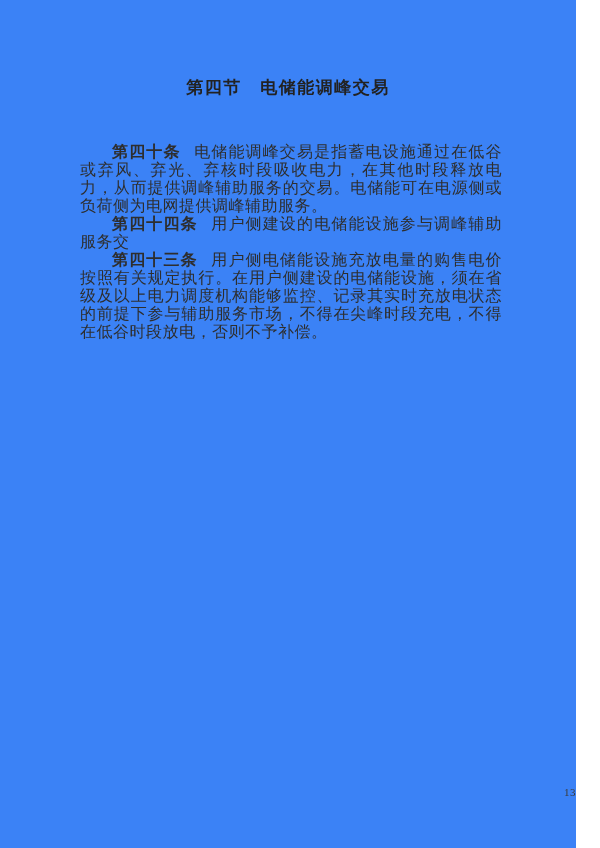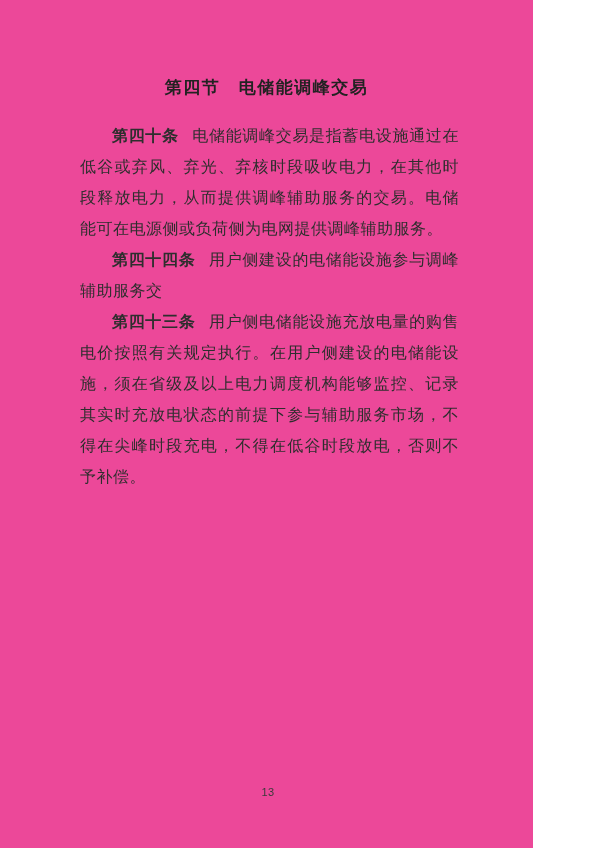--- a/index.html
+++ b/index.html
@@ -2,58 +2,58 @@
 <html><head>
 <meta charset="utf-8">
 <style>
   html, body {
     margin: 0;
     padding: 0;
     background: #ffffff;
   }
   .page {
     position: relative;
-    width: 533px;
+    width: 576px;
     height: 848px;
-    background: #ec4899;
+    background: #3b82f6;
     overflow: hidden;
-    font-family: Liberation Sans, sans-serif;
+    font-family: Liberation Serif, serif;
     color: #2e2e2e;
   }
   .section-title {
     margin: 0;
     padding-top: 76px;
     text-align: center;
     font-size: 17px;
     line-height: 24px;
     font-weight: bold;
     letter-spacing: 1.5px;
     color: #222222;
   }
   .doc-body {
-    margin: 20px 74px 0 80px;
+    margin: 43px 74px 0 80px;
     font-size: 16px;
-    line-height: 31px;
+    line-height: 18px;
     letter-spacing: 0.5px;
     text-align: justify;
   }
   .para {
     margin: 0;
     text-indent: 2em;
   }
   .lead {
     font-weight: bold;
     margin-right: 0.85em;
   }
   .page-number {
     position: absolute;
     left: 3px;
     right: 0;
     bottom: 50px;
-    text-align: center;
+    text-align: right;
     font-size: 11px;
     color: #3a3a3a;
     letter-spacing: 0.5px;
   }
 </style>
 </head>
 <body>
 
 <div class="page">
 

